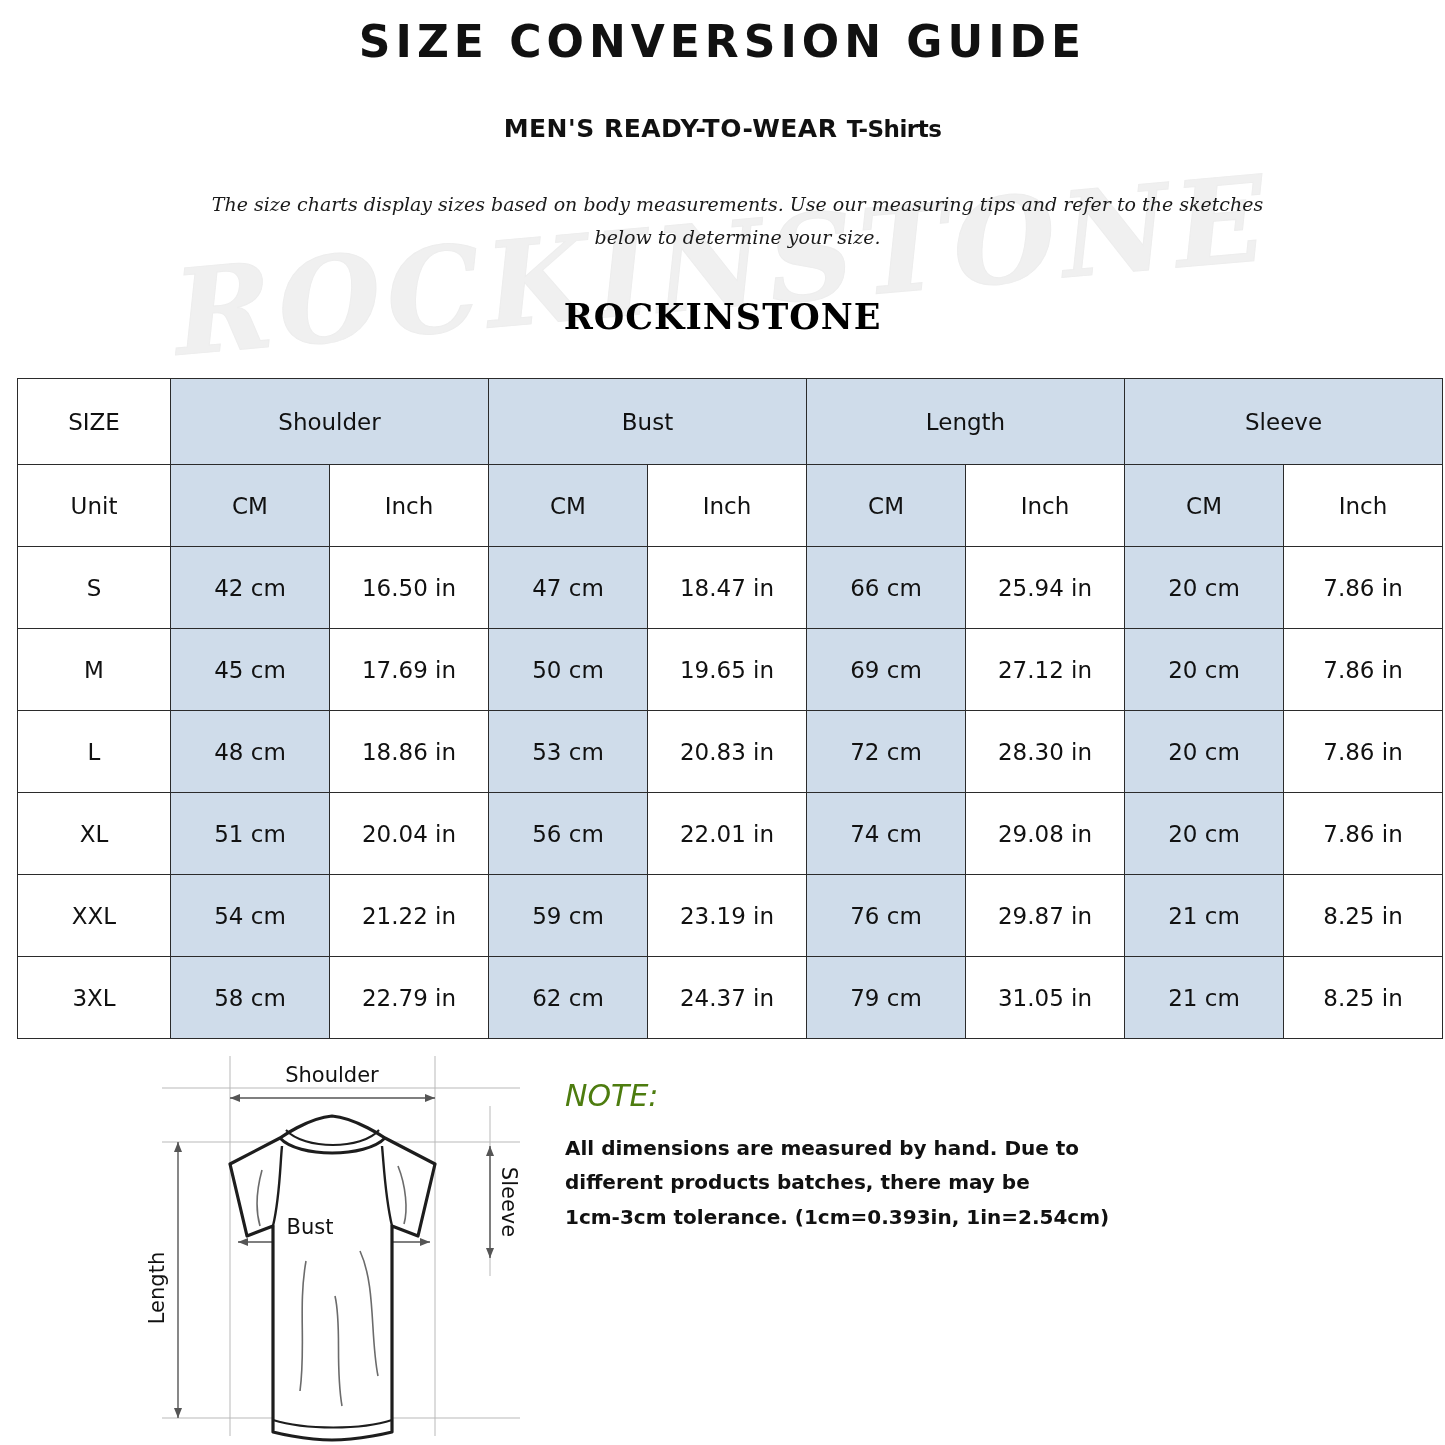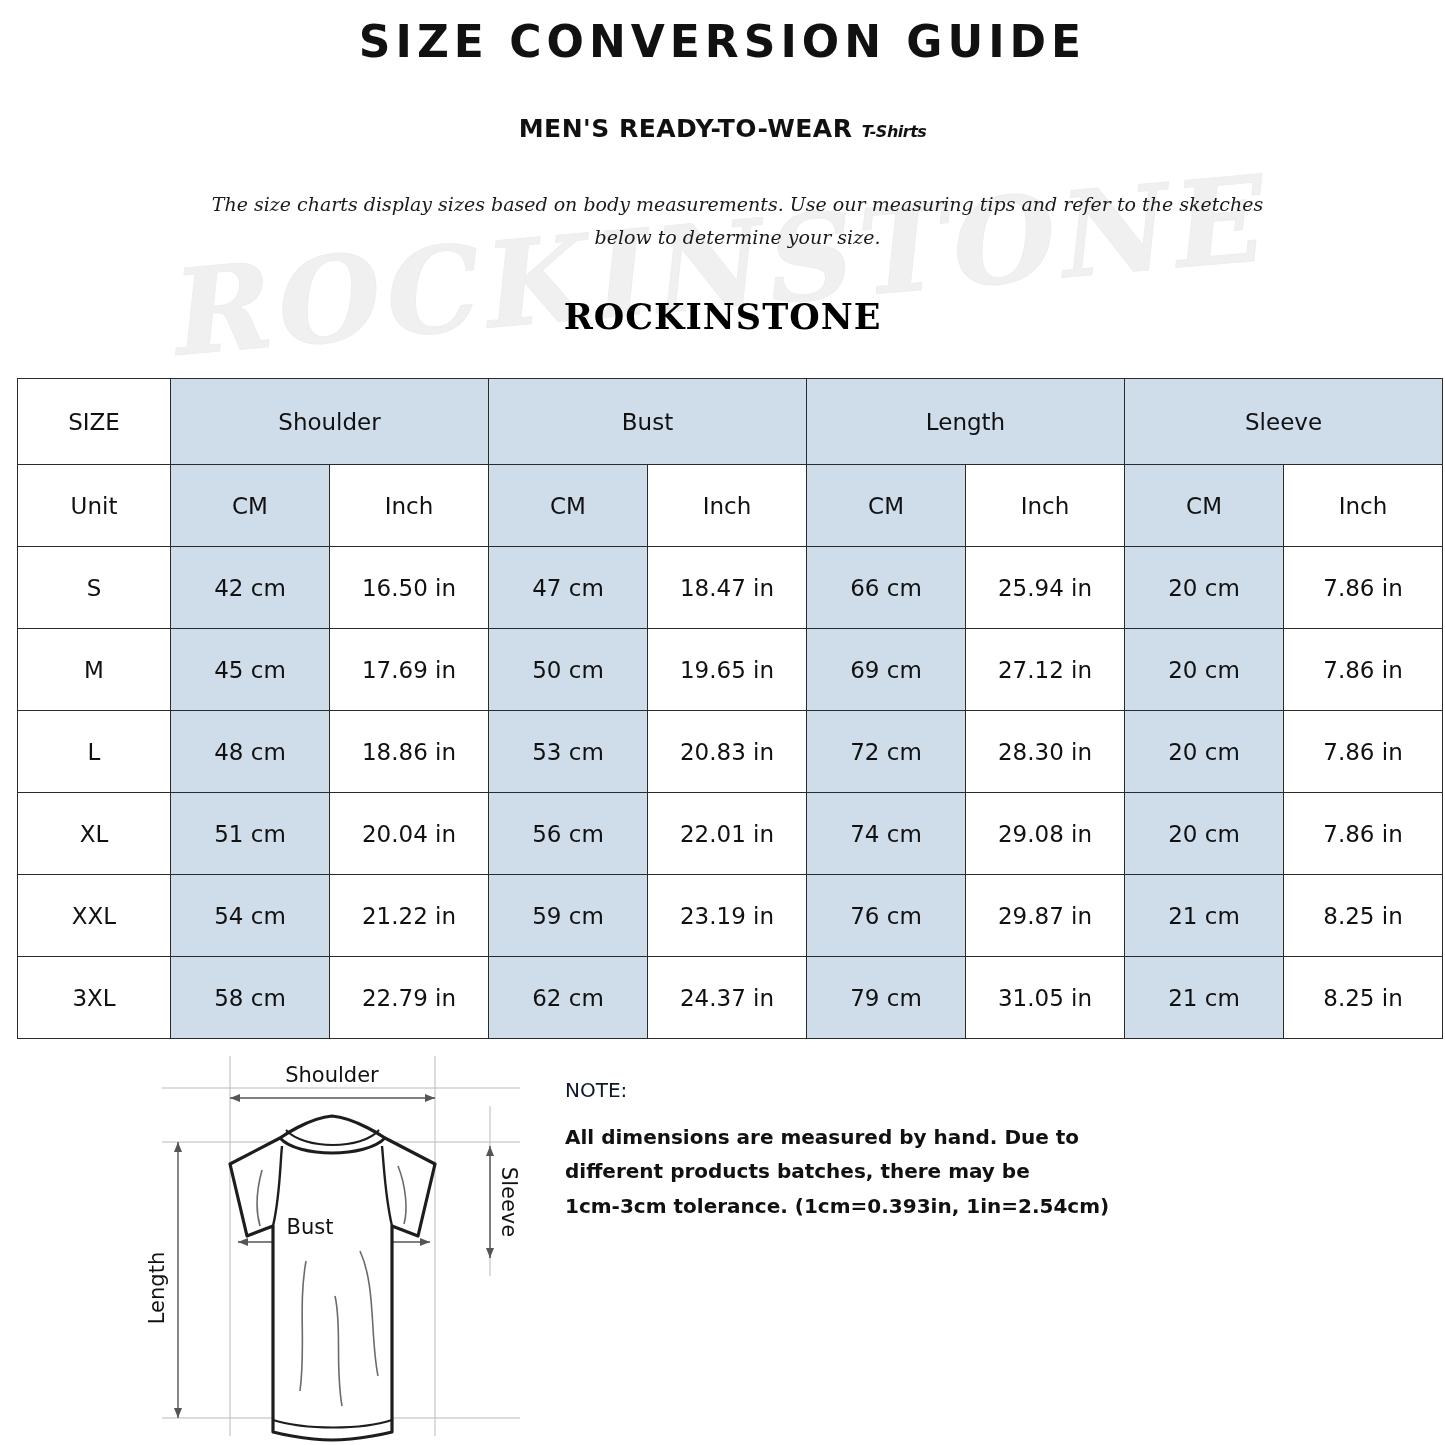--- a/index.html
+++ b/index.html
@@ -50,23 +50,22 @@
     position: absolute;
     top: 114px; left: 0; width: 1445px;
     text-align: center;
     font-size: 25px;
     font-weight: bold;
     color: #111;
     letter-spacing: 0.5px;
     z-index: 2;
   }
   .subtitle .sub-b {
-    font-size: 16px;
+    font-size: 23px;
     letter-spacing: -0.5px;
-    font-style: italic;
   }
   .intro {
     position: absolute;
     top: 188px; left: 15px; width: 1445px;
     text-align: center;
     font-family: "DejaVu Serif", serif;
     font-style: italic;
     font-size: 19px;
     line-height: 1.75;
     color: #1a1a1a;
@@ -126,23 +125,24 @@
     width: 415px; height: 399px;
     z-index: 2;
   }
   .note {
     position: absolute;
     left: 565px; top: 1078px;
     width: 860px;
     z-index: 2;
   }
   .note-title {
-    font-size: 20px;
-    color: #0f172a;
+    font-size: 30px;
+    color: #4d7c0f;
     margin-bottom: 18px;
+    font-style: italic;
   }
   .note-body {
     font-size: 20px;
     font-weight: bold;
     color: #111;
     line-height: 1.72;
   }
 </style>
 </head>
 <body>

